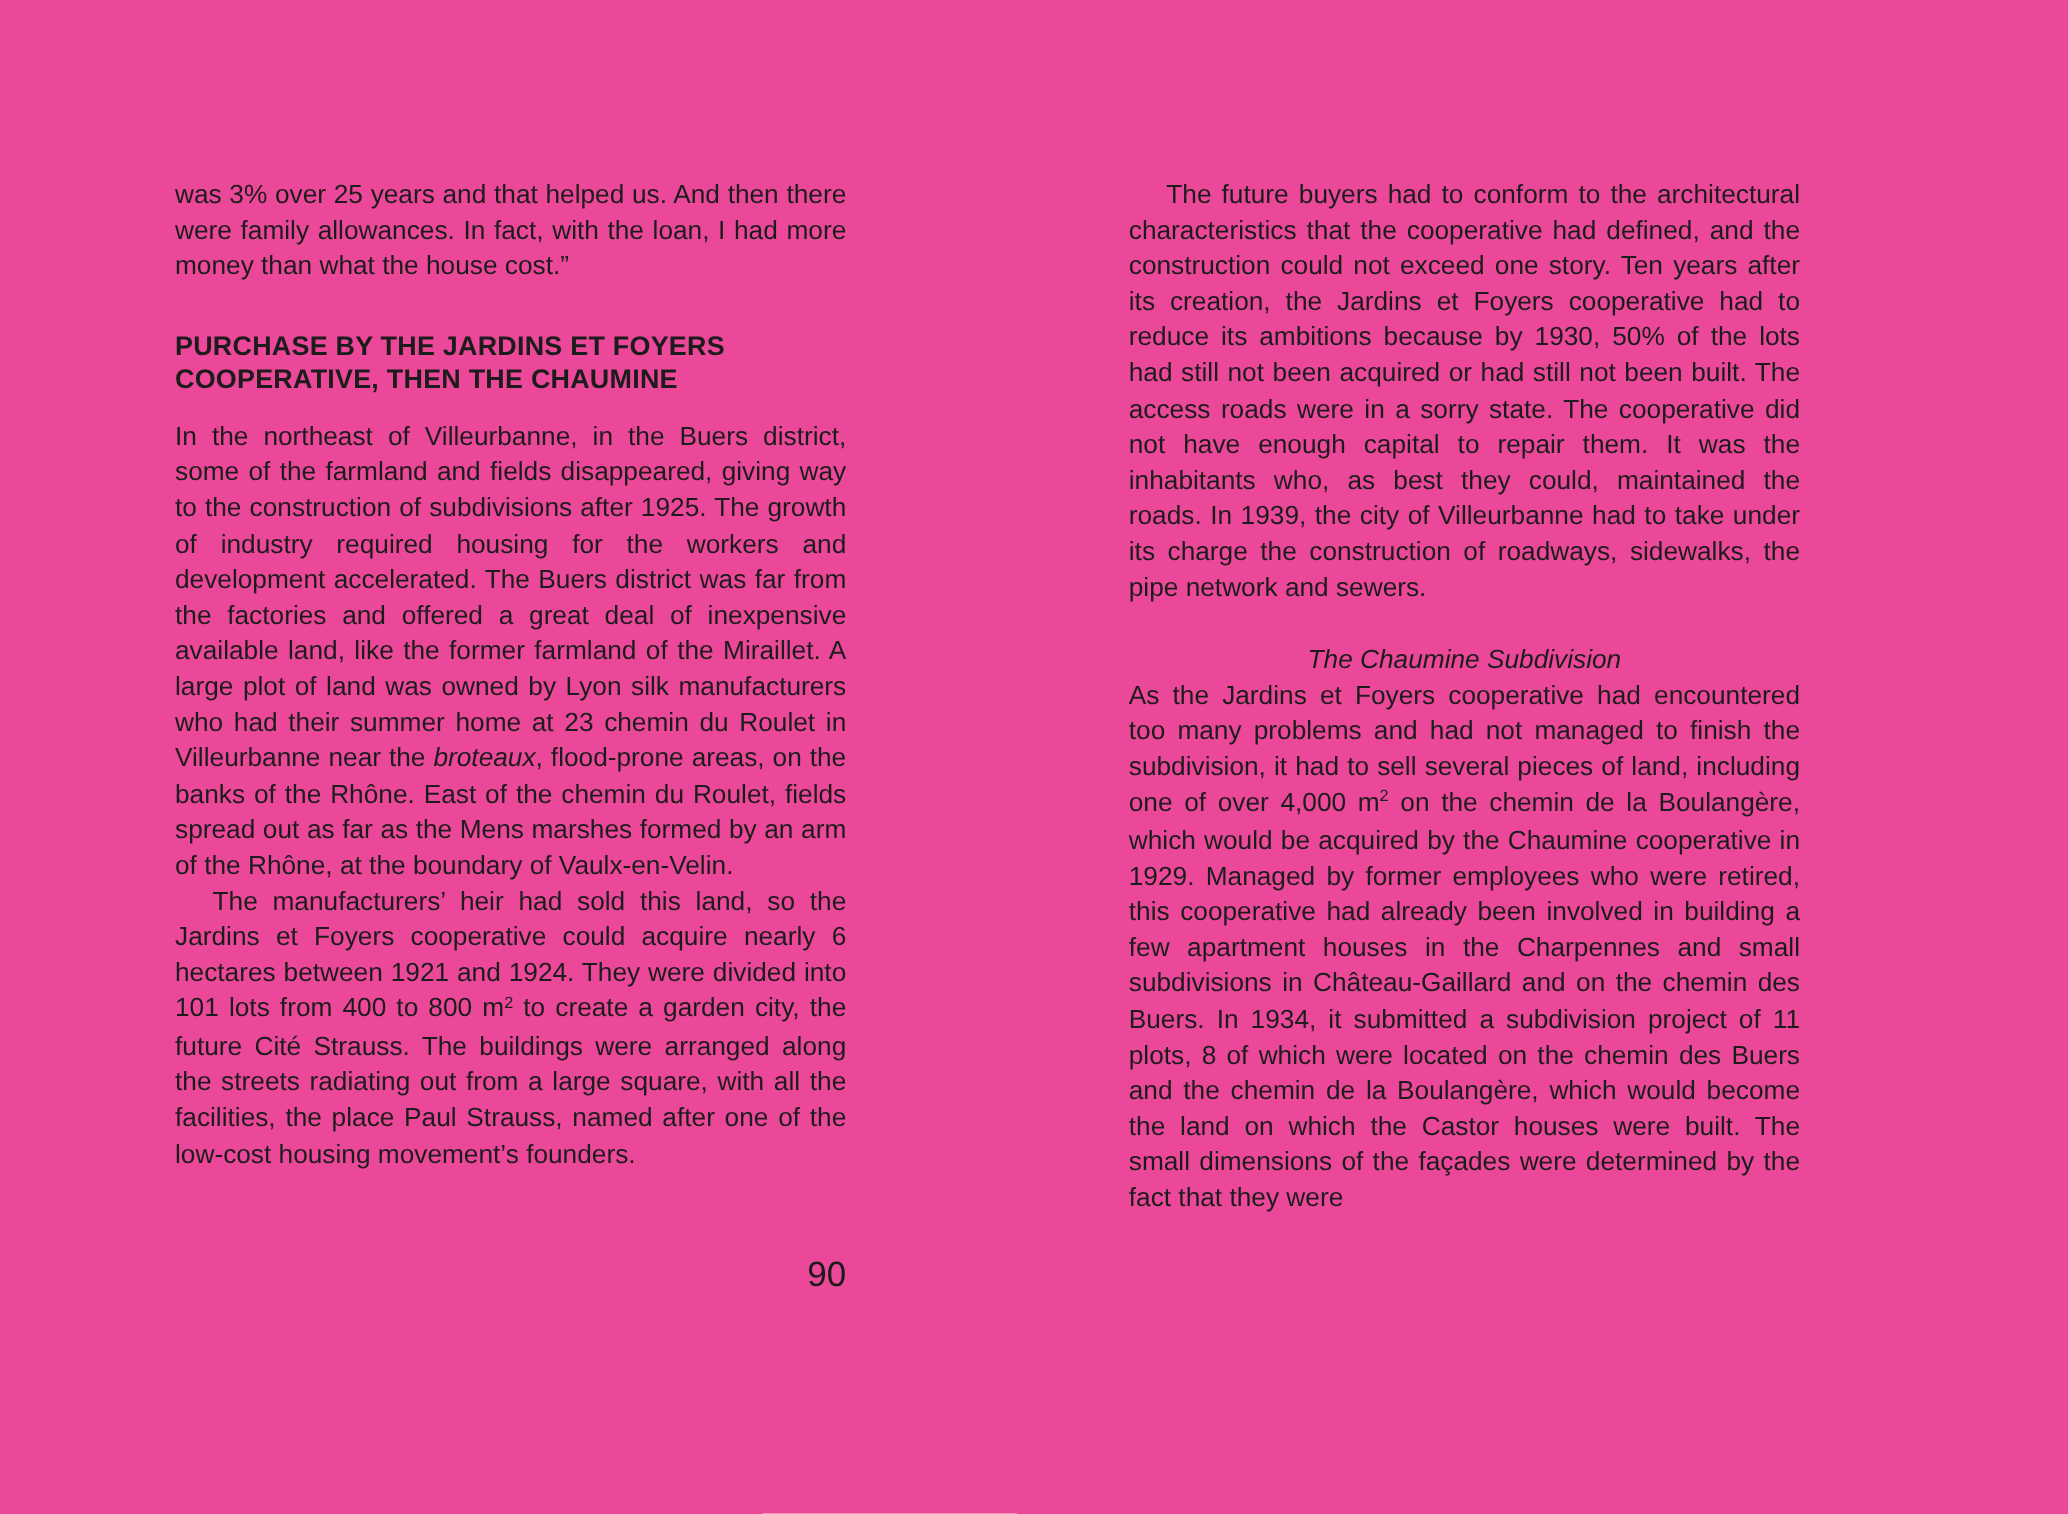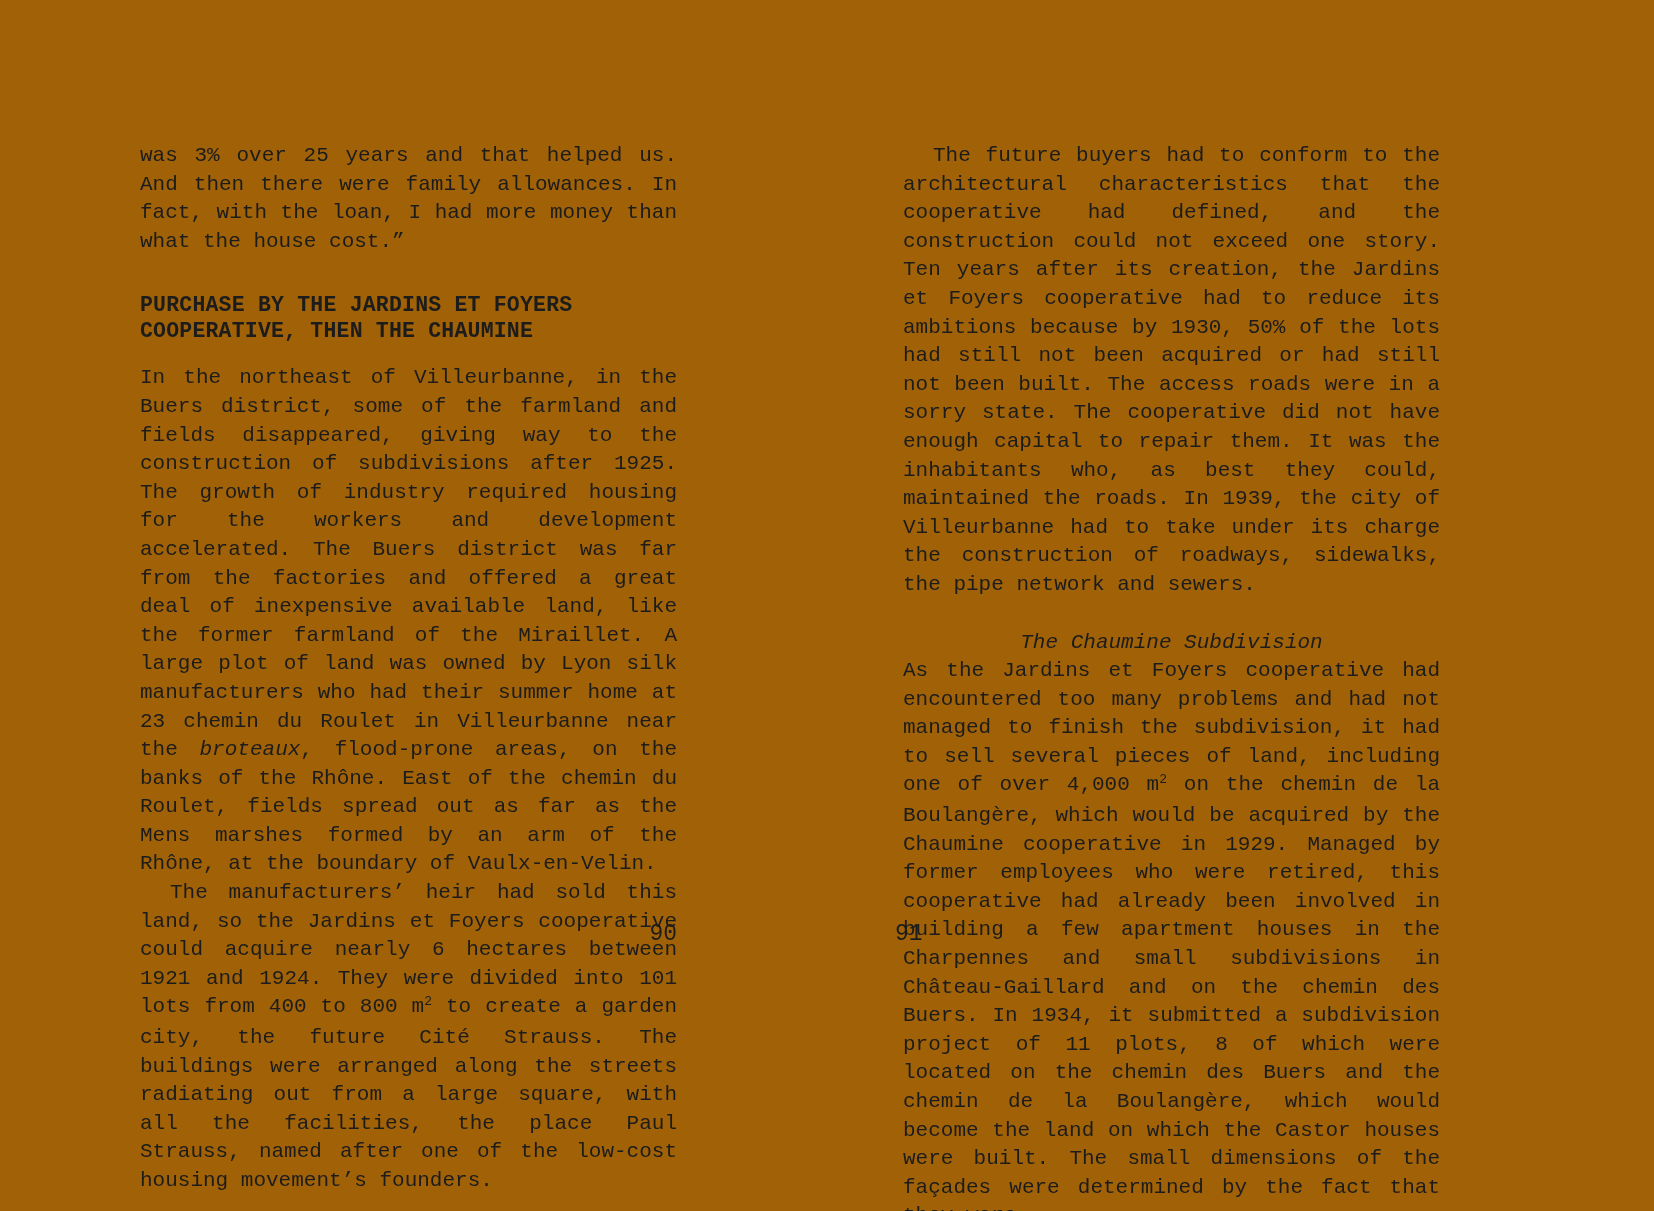--- a/index.html
+++ b/index.html
@@ -4,22 +4,22 @@
 <style>
   html, body {
     margin: 0;
     padding: 0;
     background: #ffffff;
   }
   .spread {
     position: relative;
     width: 1654px;
     height: 1211px;
-    background: #a16207;
-    font-family: Liberation Mono, monospace;
+    background: #ec4899;
+    font-family: Liberation Sans, sans-serif;
     color: #1c1c1c;
     overflow: hidden;
   }
   .col {
     position: absolute;
     top: 142px;
     width: 537px;
     font-size: 21px;
     line-height: 28.6px;
     text-align: justify;
@@ -53,23 +53,23 @@
   }
   .i { font-style: italic; }
   .sup {
     font-size: 0.62em;
     vertical-align: baseline;
     position: relative;
     top: -0.55em;
   }
   .folio {
     position: absolute;
-    top: 920px;
+    top: 1006px;
     width: 537px;
-    font-size: 23px;
+    font-size: 28px;
     line-height: 28.6px;
   }
   .folio-left  { left: 140px; text-align: right; }
   .folio-right { left: 895px; text-align: left; }
 </style>
 </head>
 <body>
 
 <div class="spread">
 
@@ -81,15 +81,14 @@
   </div>
 
   <div class="folio folio-left">90</div>
 
   <div class="col col-right">
     <p class="para indent"><span>The future buyers had to conform to the architectural characteristics that the cooperative had defined, and the construction could not exceed one story. Ten years after its creation, the Jardins et Foyers cooperative had to reduce its ambitions because by 1930, 50% of the lots had still not been acquired or had still not been built. The access roads were in a sorry state. The cooperative did not have enough capital to repair them. It was the inhabitants who, as best they could, maintained the roads. In 1939, the city of Villeurbanne had to take under its charge the construction of roadways, sidewalks, the pipe network and sewers.</span></p>
     <h3 class="subheading">The Chaumine Subdivision</h3>
     <p class="para"><span>As the Jardins et Foyers cooperative had encountered too many problems and had not managed to finish the subdivision, it had to sell several pieces of land, including one of over 4,000 m</span><span class="sup">2</span><span> on the chemin de la Boulangère, which would be acquired by the Chaumine cooperative in 1929. Managed by former employees who were retired, this cooperative had already been involved in building a few apartment houses in the Charpennes and small subdivisions in Château-Gaillard and on the chemin des Buers. In 1934, it submitted a subdivision project of 11 plots, 8 of which were located on the chemin des Buers and the chemin de la Boulangère, which would become the land on which the Castor houses were built. The small dimensions of the façades were determined by the fact that they were</span></p>
   </div>
 
-  <div class="folio folio-right">91</div>
 
 </div>
 
 </body></html>

